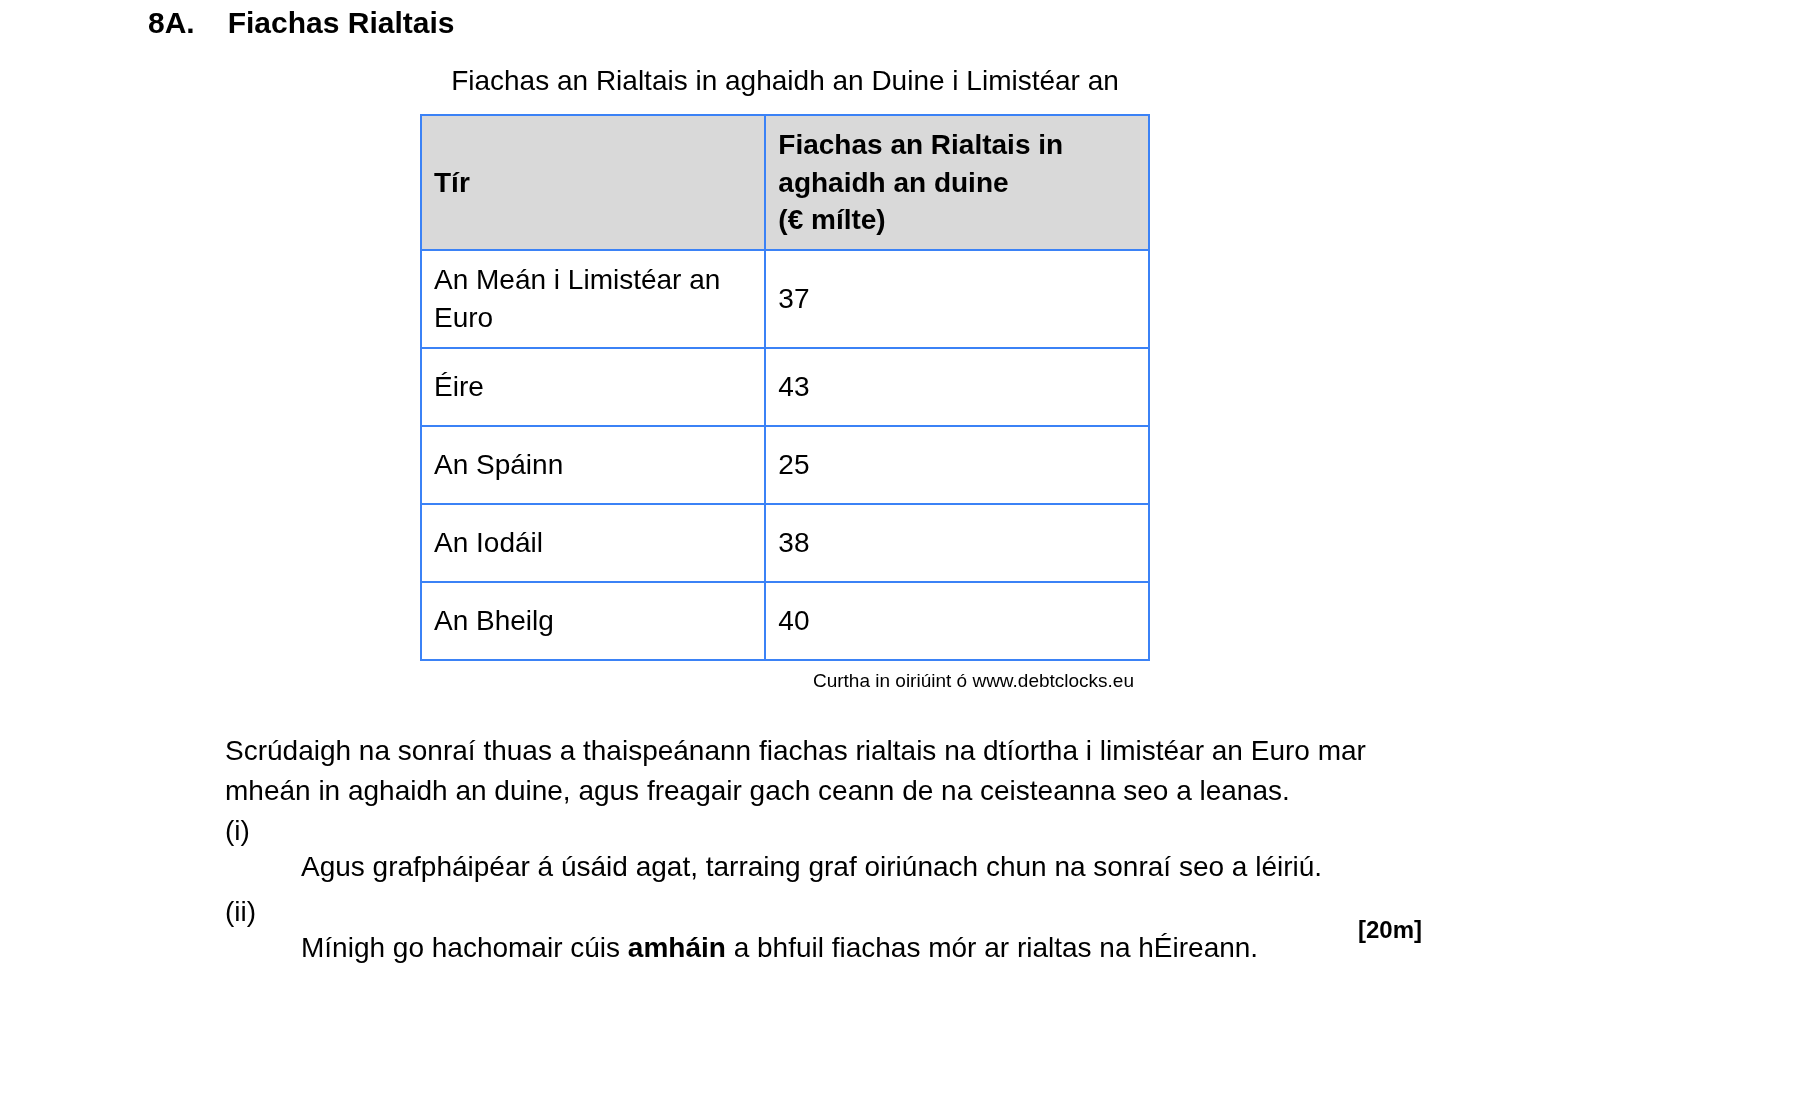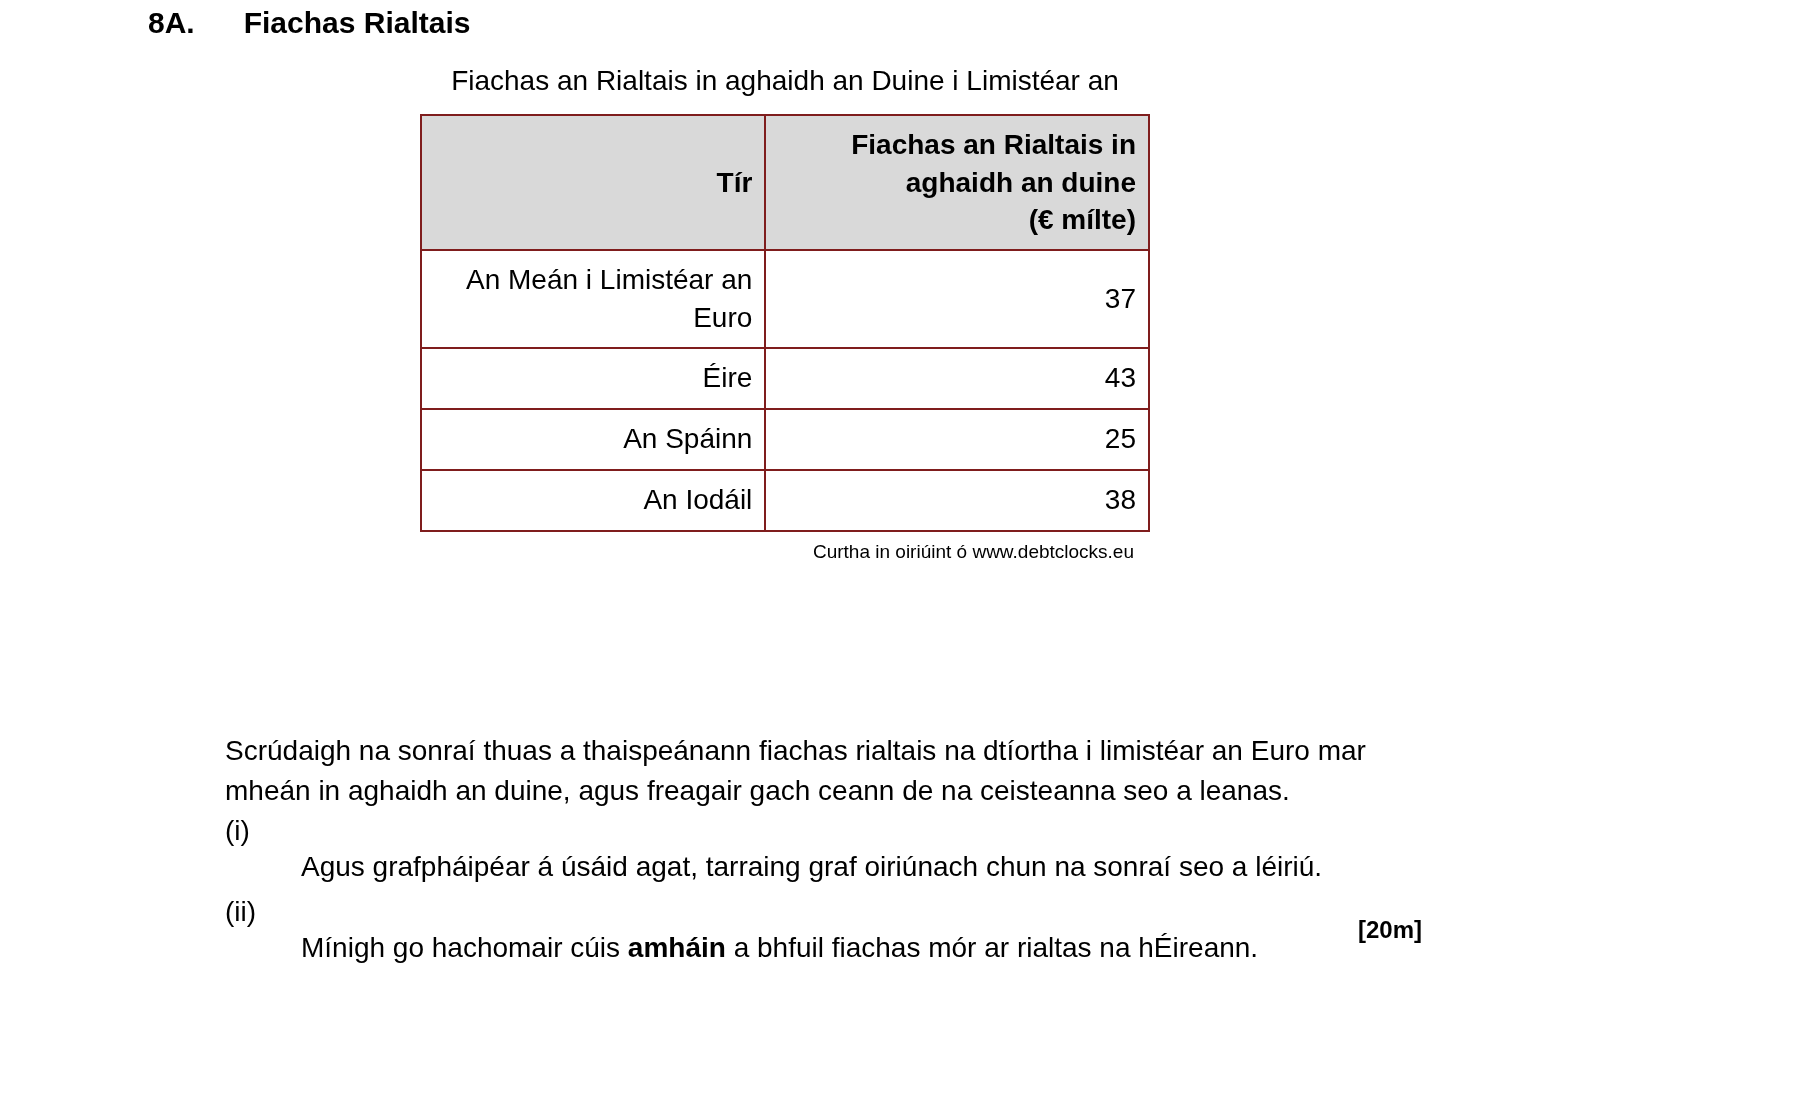--- a/index.html
+++ b/index.html
@@ -15,21 +15,21 @@
     background: #ffffff;
     overflow: hidden;
   }
 
   
   .q-heading {
     position: absolute;
     top: 6px;
     left: 148px;
     display: flex;
-    gap: 49px;
+    gap: 33px;
     font-size: 30px;
     font-weight: bold;
   }
 
   
   .table-block {
     position: absolute;
     top: 62px;
     left: 420px;
     width: 730px;
@@ -40,35 +40,35 @@
     line-height: 1.35;
     margin-bottom: 14px;
   }
   table.debt-table {
     width: 100%;
     border-collapse: collapse;
     table-layout: fixed;
   }
   table.debt-table th,
   table.debt-table td {
-    border: 2px solid #7f1d1d;
-    text-align: right;
+    border: 2px solid #3b82f6;
+    text-align: left;
     vertical-align: middle;
     font-size: 28px;
     line-height: 1.35;
     padding: 10px 12px;
   }
   table.debt-table th {
     background: #d9d9d9;
     font-weight: bold;
     height: 118px;
   }
   th.col-country { width: 47.3%; }
   th.col-value   { width: 52.7%; }
-  table.debt-table td { height: 61px; }
+  table.debt-table td { height: 78px; }
   .source {
     text-align: right;
     font-size: 19px;
     margin-top: 9px;
     padding-right: 16px;
   }
 
   
   .body-text {
     position: absolute;
@@ -134,20 +134,24 @@
           <td>43</td>
         </tr>
         <tr>
           <td>An Spáinn</td>
           <td>25</td>
         </tr>
         <tr>
           <td>An Iodáil</td>
           <td>38</td>
         </tr>
+        <tr>
+          <td>An Bheilg</td>
+          <td>40</td>
+        </tr>
       </tbody>
     </table>
 
     <div class="source">Curtha in oiriúint ó www.debtclocks.eu</div>
   </div>
 
   <div class="body-text">
     <p class="intro">Scrúdaigh na sonraí thuas a thaispeánann fiachas rialtais na dtíortha i limistéar an Euro mar mheán in aghaidh an duine, agus freagair gach ceann de na ceisteanna seo a leanas.</p>
 
     <div class="item">

